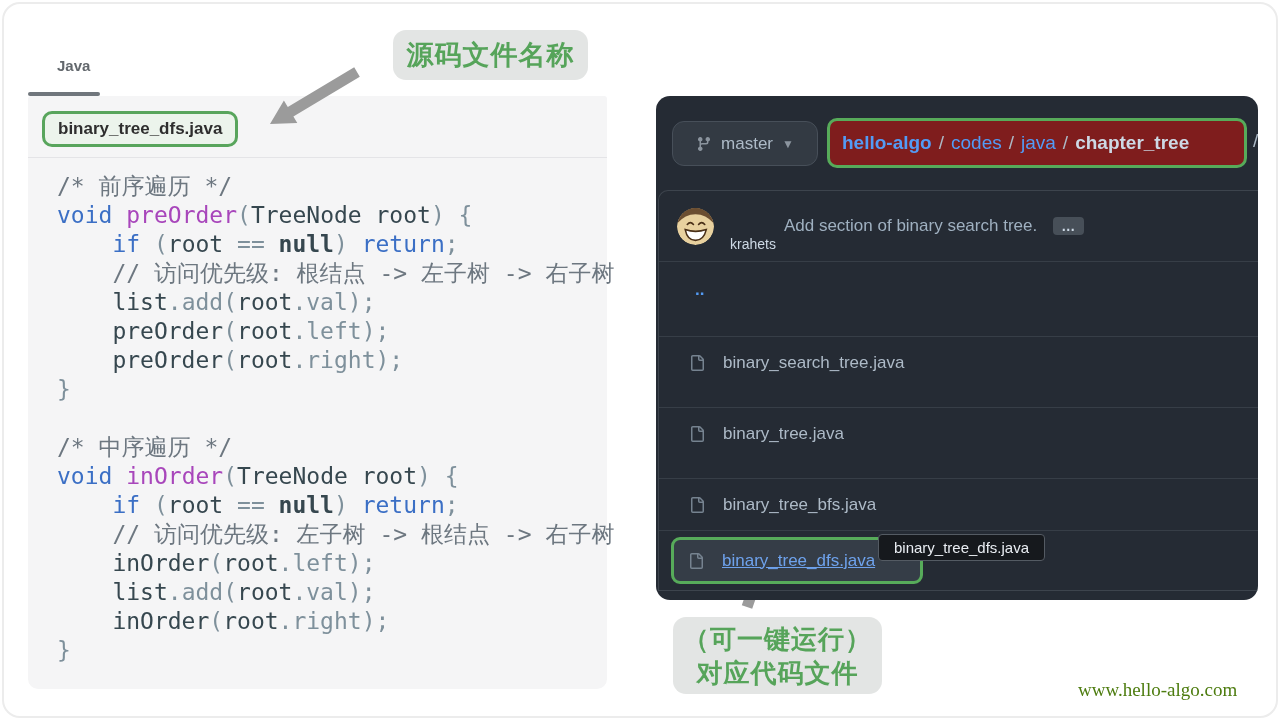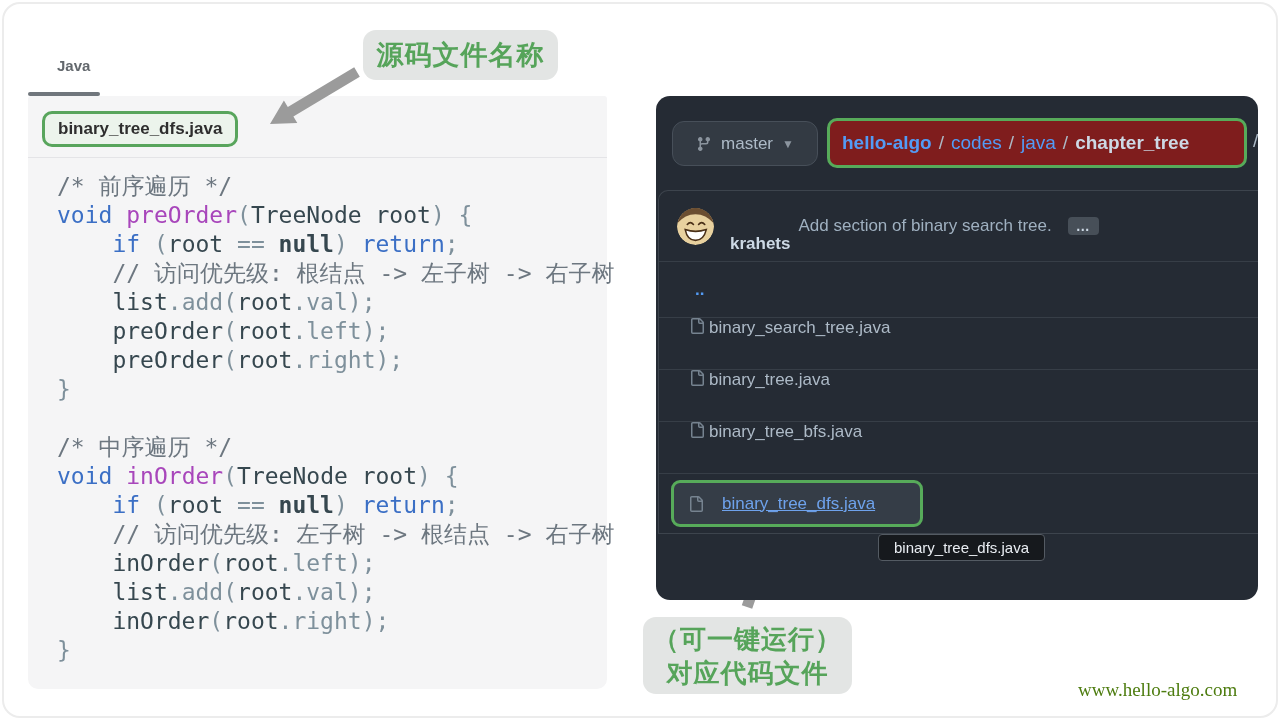--- a/index.html
+++ b/index.html
@@ -21,21 +21,21 @@
   .cl{height:29px;}
   .tk-cm{color:#6d7780;}
   .tk-kw{color:#3b6fc5;}
   .tk-fn{color:#a846bb;}
   .tk-pl{color:#36474f;}
   .tk-pu{color:#7e909b;}
   .tk-bl{color:#36474f;font-weight:700;}
 
   
   .anno{position:absolute;background:#e3e5e4;border-radius:13px;color:#56a45a;font-weight:700;
-        display:flex;flex-direction:column;align-items:center;justify-content:center;letter-spacing:1px;}
+        display:flex;flex-direction:column;align-items:center;justify-content:center;letter-spacing:1px;margin-left:30px;}
   .anno-top{left:363px;top:30px;width:195px;height:50px;font-size:27px;}
   .anno-bottom{left:643px;top:617px;width:209px;height:77px;font-size:26px;line-height:34px;}
   .arrows{position:absolute;left:0;top:0;width:1280px;height:720px;pointer-events:none;}
 
   
   .gh-panel{position:absolute;left:656px;top:96px;width:602px;height:504px;background:#252b34;
             border-radius:14px;overflow:hidden;color:#adbac7;}
   .branch-btn{position:absolute;left:16px;top:25px;width:146px;height:45px;box-sizing:border-box;
               background:#333a43;border:1px solid #474f59;border-radius:12px;
               display:flex;align-items:center;justify-content:center;gap:9px;
@@ -47,28 +47,28 @@
   .bc-link{color:#539bf5;}
   .bc-bold{font-weight:700;}
   .bc-sep{color:#adbac7;margin:0 7px;}
   .bc-cur{color:#cdd9e5;font-weight:700;}
   .bc-trail{position:absolute;left:597px;top:34px;font-size:19px;color:#adbac7;}
 
   .commit-card{position:absolute;left:2px;top:94px;right:-2px;box-sizing:border-box;
                border:1px solid #3d444d;border-right:none;border-radius:10px 0 0 0;}
   .commit-row{height:70px;display:flex;align-items:center;padding-left:18px;gap:16px;}
   .avatar{width:37px;height:37px;border-radius:50%;flex:none;}
-  .commit-author{font-size:17px;font-weight:700;color:#cdd9e5;margin-top:36px;}
+  .commit-author{font-size:14px;font-weight:400;color:#cdd9e5;margin-top:36px;}
   .commit-msg{font-size:17px;color:#9fb0c0;margin-left:-8px;}
   .more-btn{width:31px;height:18px;background:#474f58;border-radius:4px;color:#cdd9e5;
             display:flex;align-items:center;justify-content:center;font-size:14px;font-weight:700;
             letter-spacing:1px;line-height:10px;cursor:pointer;}
   .row-updir{height:55px;display:flex;align-items:center;padding-left:36px;border-top:1px solid #373e47;}
   .updir-link{color:#539bf5;font-size:17px;font-weight:700;cursor:pointer;}
-  .frow{height:51px;display:flex;padding-left:30px;gap:4px;border-top:1px solid #373e47;}
+  .frow{height:51px;display:flex;align-items:center;padding-left:30px;gap:18px;border-top:1px solid #373e47;margin-top:19px;}
   .fname{font-size:17px;color:#adbac7;cursor:pointer;}
   .hlrow{height:59px;display:flex;align-items:center;padding-left:12px;border-top:1px solid #373e47;}
   .hl-box{height:47px;width:252px;box-sizing:border-box;border:3px solid #57ab5a;border-radius:9px;
           background:#353d47;display:flex;align-items:center;padding-left:14px;gap:18px;}
   .hl-link{font-size:17px;color:#6ea2ec;text-decoration:underline;cursor:pointer;}
   .ficon{flex:none;}
 
   .tooltip{position:absolute;left:222px;top:438px;width:167px;height:27px;box-sizing:border-box;
            background:#16191d;border:1px solid #545b63;border-radius:4px;color:#e9edf2;
            font-size:15px;display:flex;align-items:center;justify-content:center;}

